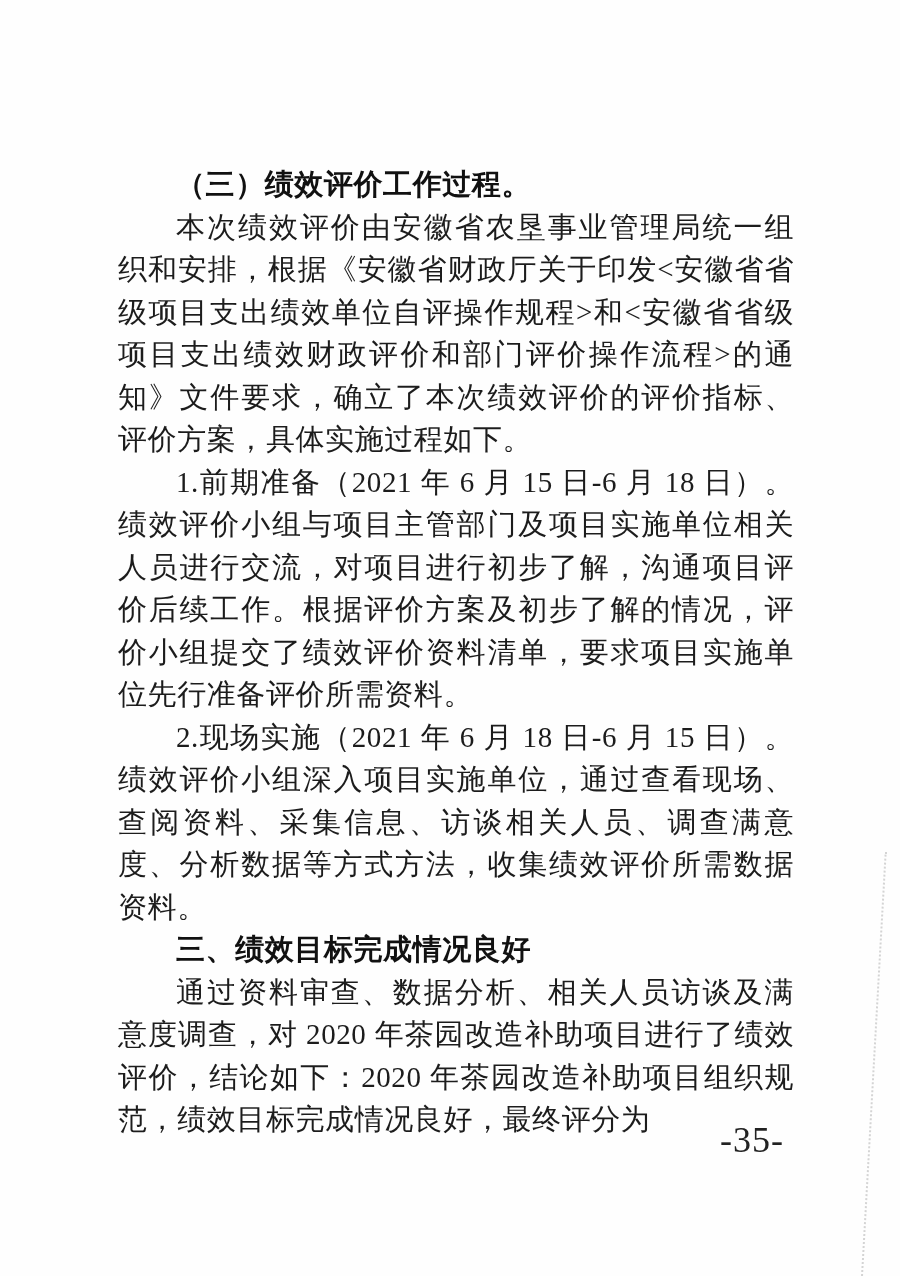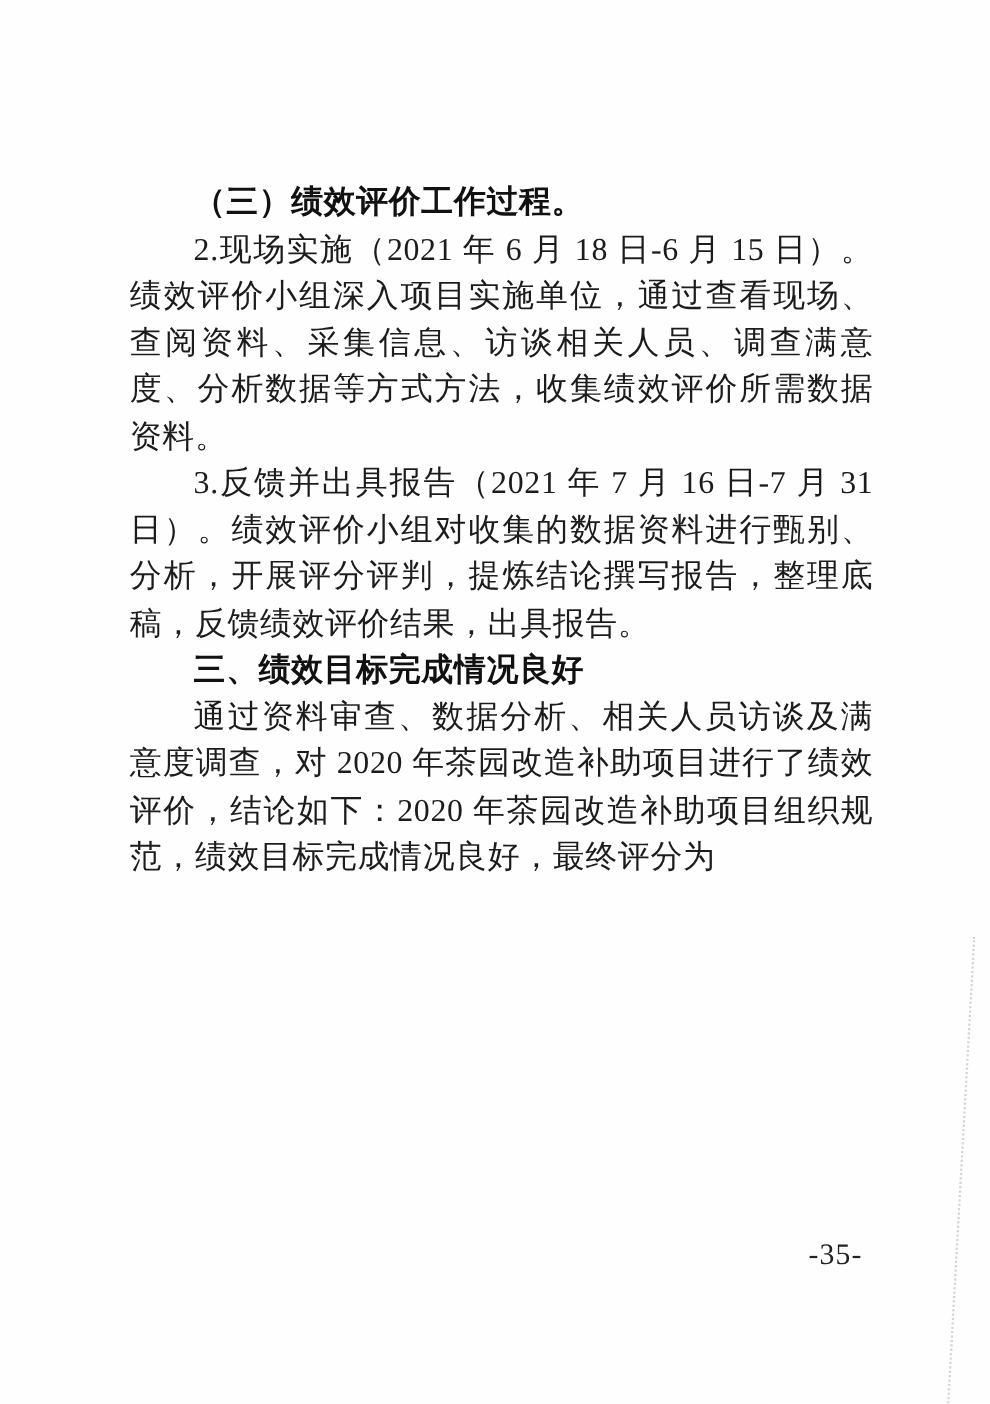--- a/index.html
+++ b/index.html
@@ -37,21 +37,21 @@
   .heading {
     font-weight: 700;
     color: #111111;
     font-family: "Liberation Sans", "DejaVu Sans", sans-serif;
     text-align: left;
   }
   .page-number {
     position: absolute;
     top: 1124px;
     right: 116px;
-    font-size: 27px;
+    font-size: 36px;
     line-height: 32px;
     color: #222222;
     font-family: "Liberation Serif", "DejaVu Serif", serif;
     letter-spacing: 1px;
   }
   .dotted-line {
     position: absolute;
     left: 861px;
     top: 851px;
     height: 425px;
@@ -61,22 +61,23 @@
     transform: rotate(3.2deg);
     transform-origin: bottom center;
   }
 </style>
 </head>
 <body>
 
 <div class="page">
   <div class="content">
     <div class="block heading">（三）绩效评价工作过程。</div>
+    <p class="block">本次绩效评价由安徽省农垦事业管理局统一组织和安排，根据《安徽省财政厅关于印发&lt;安徽省省级项目支出绩效单位自评操作规程&gt;和&lt;安徽省省级项目支出绩效财政评价和部门评价操作流程&gt;的通知》文件要求，确立了本次绩效评价的评价指标、评价方案，具体实施过程如下。</p>
+    <p class="block">1.前期准备（2021 年 6 月 15 日-6 月 18 日）。绩效评价小组与项目主管部门及项目实施单位相关人员进行交流，对项目进行初步了解，沟通项目评价后续工作。根据评价方案及初步了解的情况，评价小组提交了绩效评价资料清单，要求项目实施单位先行准备评价所需资料。</p>
     <p class="block">2.现场实施（2021 年 6 月 18 日-6 月 15 日）。绩效评价小组深入项目实施单位，通过查看现场、查阅资料、采集信息、访谈相关人员、调查满意度、分析数据等方式方法，收集绩效评价所需数据资料。</p>
-    <p class="block">3.反馈并出具报告（2021 年 7 月 16 日-7 月 31 日）。绩效评价小组对收集的数据资料进行甄别、分析，开展评分评判，提炼结论撰写报告，整理底稿，反馈绩效评价结果，出具报告。</p>
     <div class="block heading">三、绩效目标完成情况良好</div>
     <p class="block">通过资料审查、数据分析、相关人员访谈及满意度调查，对 2020 年茶园改造补助项目进行了绩效评价，结论如下：2020 年茶园改造补助项目组织规范，绩效目标完成情况良好，最终评分为</p>
   </div>
 
   <div class="page-number">-35-</div>
 
   <div class="dotted-line"></div>
 </div>
 
 </body></html>

